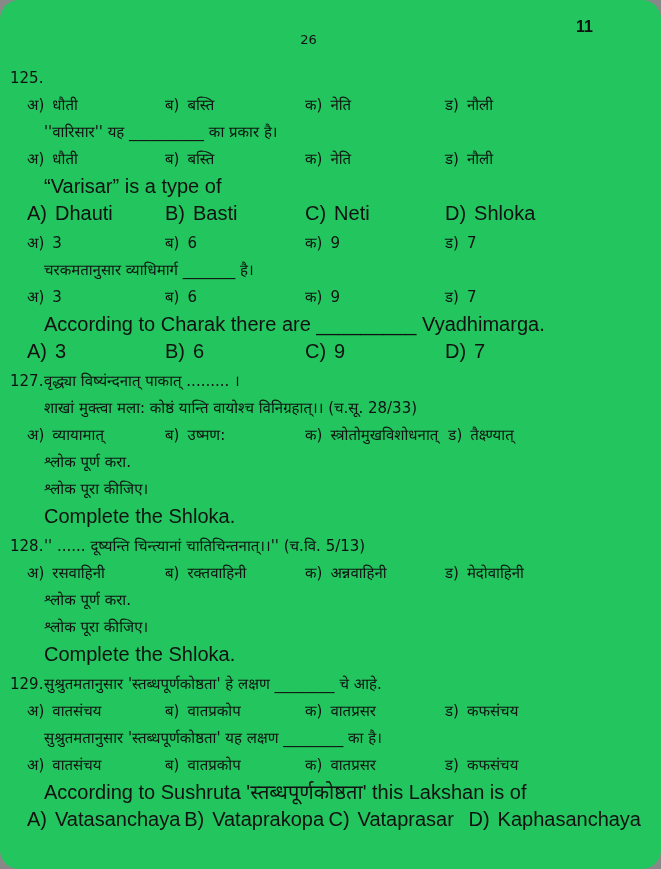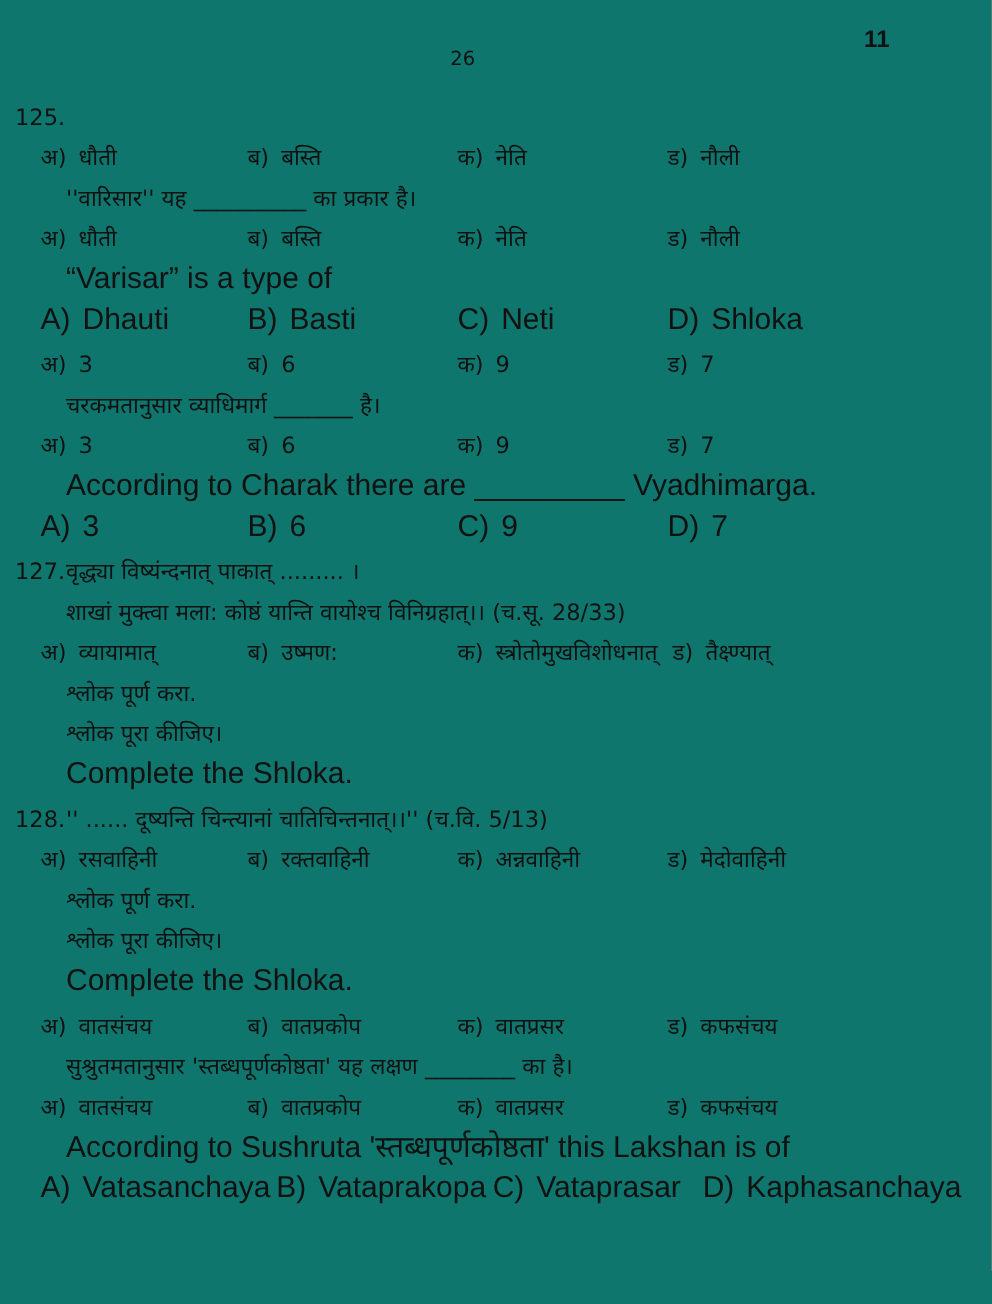--- a/index.html
+++ b/index.html
@@ -1,24 +1,25 @@
 <!DOCTYPE html>
 <html><head>
 <meta charset="utf-8">
 <style>
   html,body{margin:0;padding:0;background:#888;}
   .page{
     position:relative;
     width:661px;height:869px;
-    background:#0f766e;
+    background:#22c55e;
     color:#111;
     font-family:"DejaVu Sans",sans-serif;
     font-size:15px;
     overflow:hidden;
     margin:0 auto;
+    border-radius:19px;
   }
   .header{position:relative;height:22px;padding-top:32px;}
   .page-number{
     position:absolute;left:0;right:0;top:32px;
     text-align:center;font-size:13px;
     transform:translateX(-22px);
   }
   .paper-number{
     position:absolute;top:18px;right:68px;
     font-size:16px;font-weight:bold;
@@ -110,20 +111,21 @@
           <span class="cell"><span class="olabel">अ)</span><span class="otext">रसवाहिनी</span></span>
           <span class="cell"><span class="olabel">ब)</span><span class="otext">रक्तवाहिनी</span></span>
           <span class="cell"><span class="olabel">क)</span><span class="otext">अन्नवाहिनी</span></span>
           <span class="cell"><span class="olabel">ड)</span><span class="otext">मेदोवाहिनी</span></span>
         </div>
         <div class="row"><span>श्लोक पूर्ण करा.</span></div>
         <div class="row"><span>श्लोक पूरा कीजिए।</span></div>
         <div class="row latin"><span>Complete the Shloka.</span></div>
       </div>
       <div class="question">
+        <div class="row"><span class="qnum">129.</span><span>सुश्रुतमतानुसार 'स्तब्धपूर्णकोष्ठता' हे लक्षण ________ चे आहे.</span></div>
         <div class="row opts">
           <span class="cell"><span class="olabel">अ)</span><span class="otext">वातसंचय</span></span>
           <span class="cell"><span class="olabel">ब)</span><span class="otext">वातप्रकोप</span></span>
           <span class="cell"><span class="olabel">क)</span><span class="otext">वातप्रसर</span></span>
           <span class="cell"><span class="olabel">ड)</span><span class="otext">कफसंचय</span></span>
         </div>
         <div class="row"><span>सुश्रुतमतानुसार 'स्तब्धपूर्णकोष्ठता' यह लक्षण ________ का है।</span></div>
         <div class="row opts">
           <span class="cell"><span class="olabel">अ)</span><span class="otext">वातसंचय</span></span>
           <span class="cell"><span class="olabel">ब)</span><span class="otext">वातप्रकोप</span></span>

